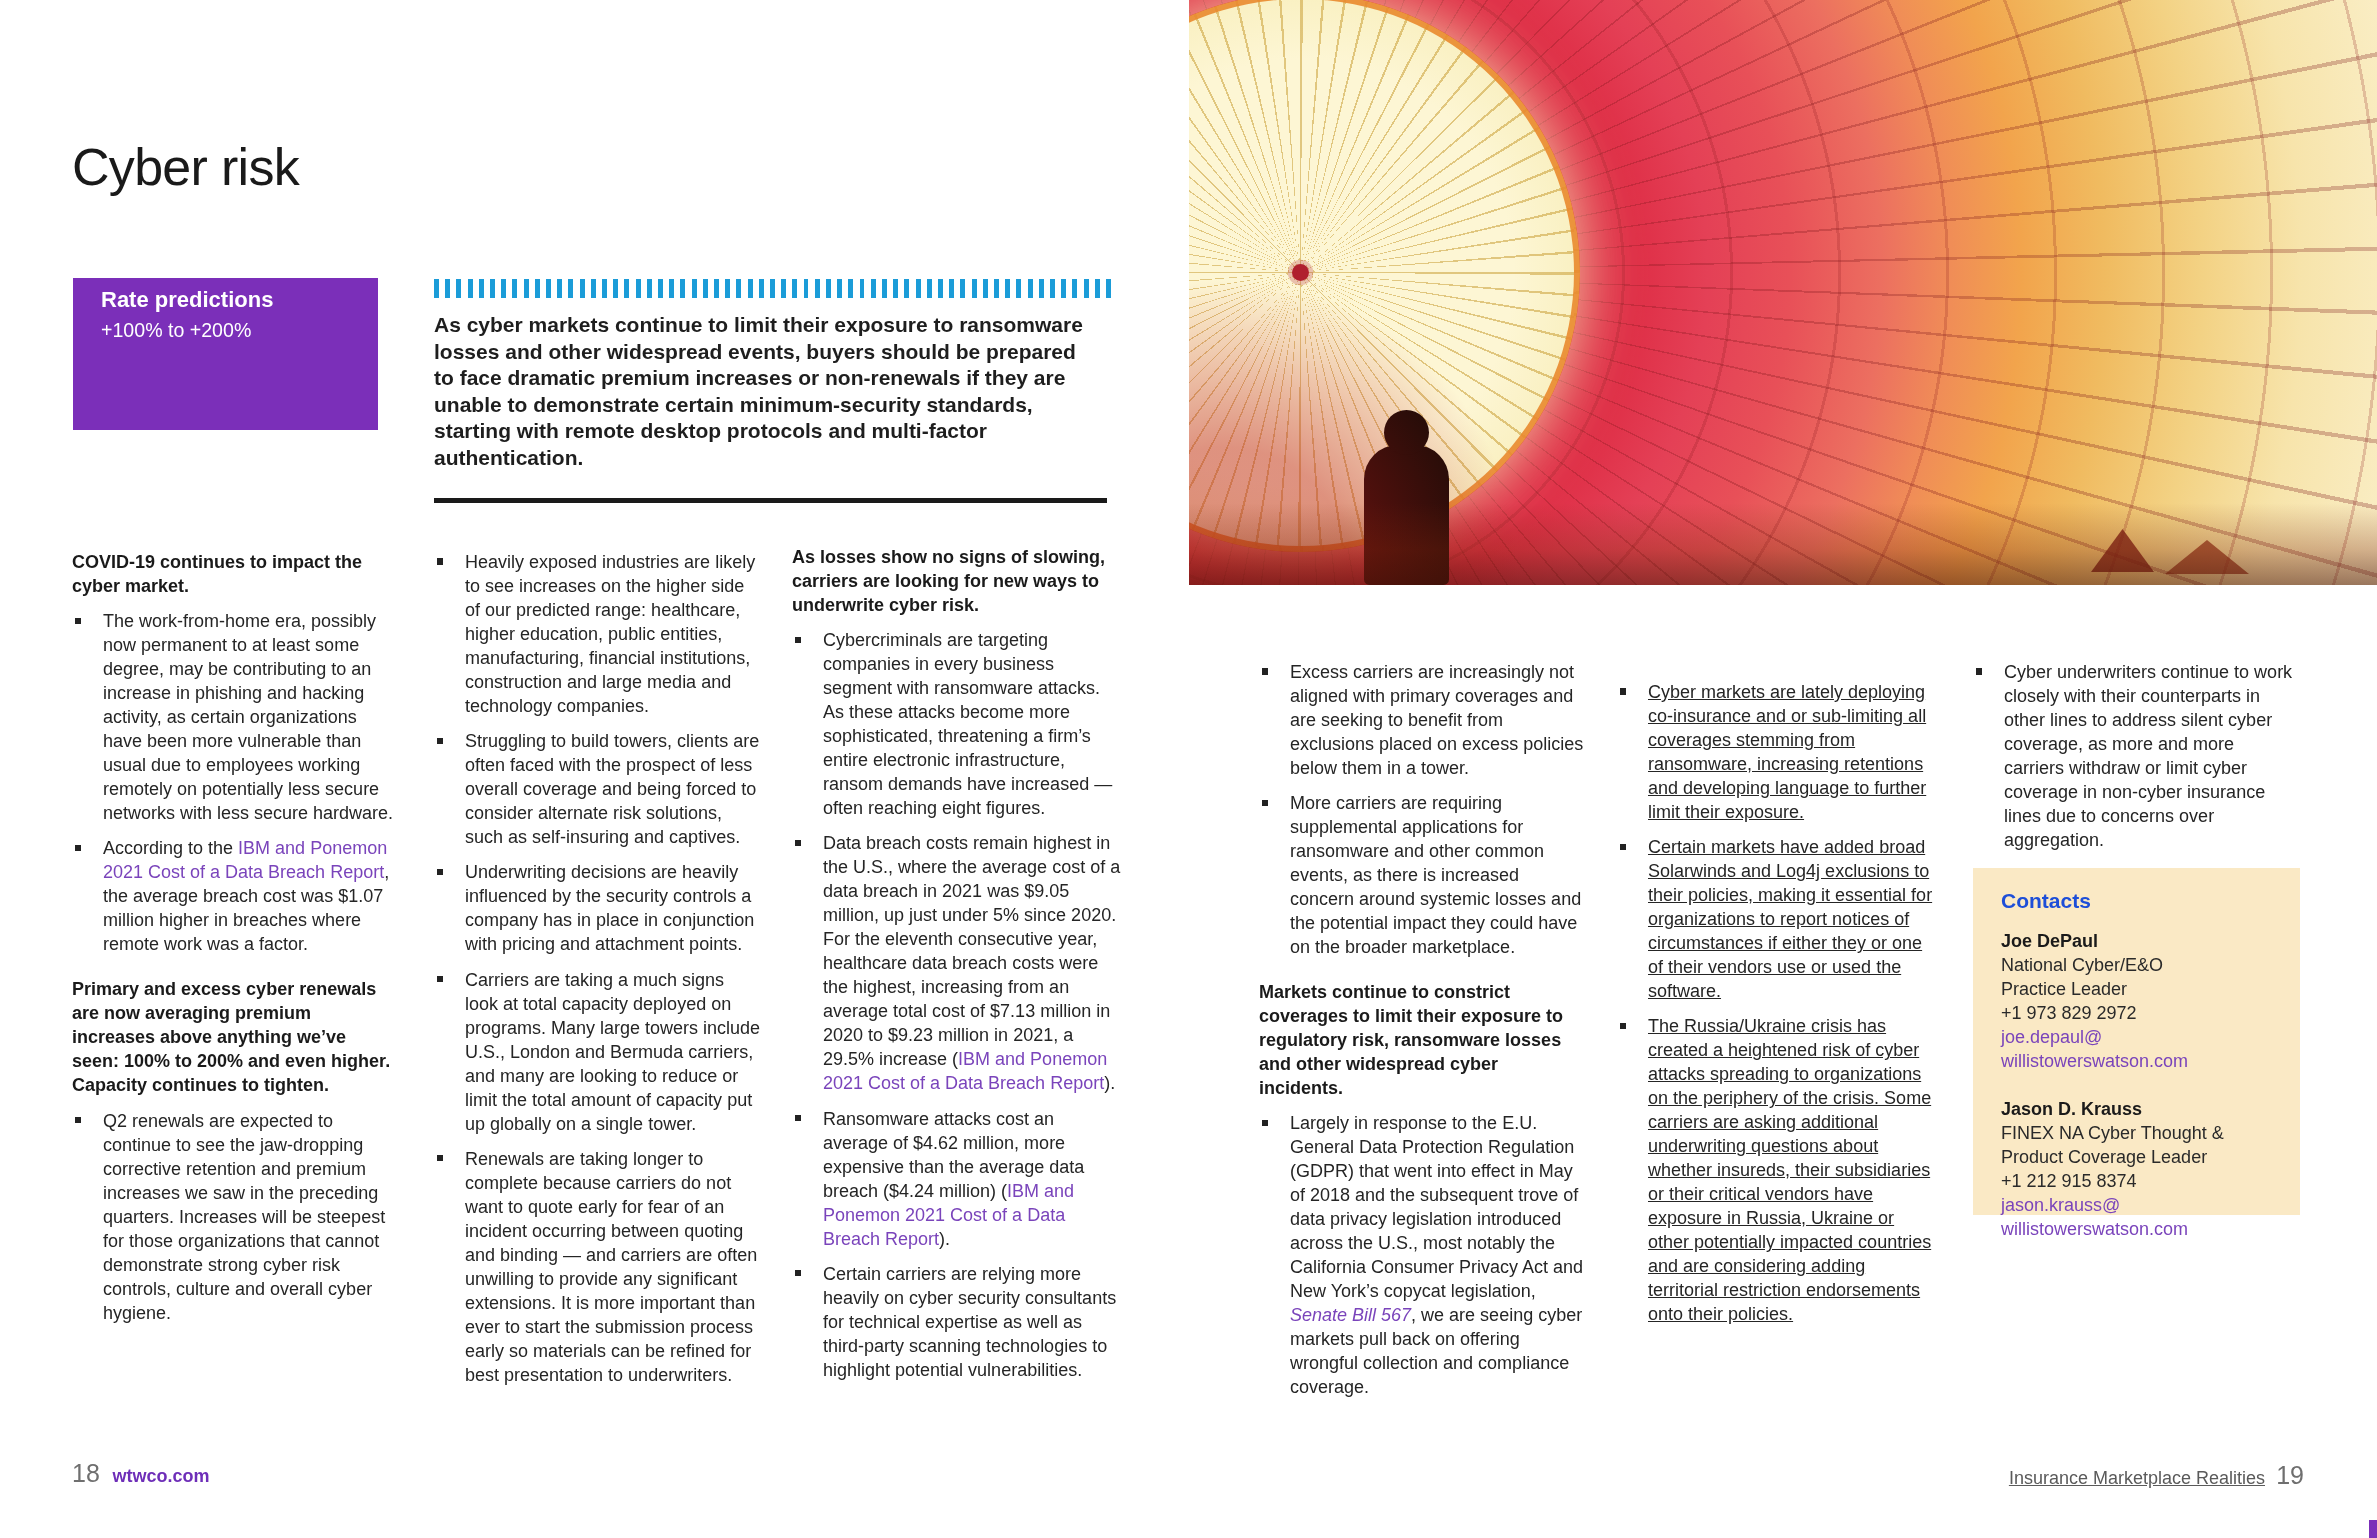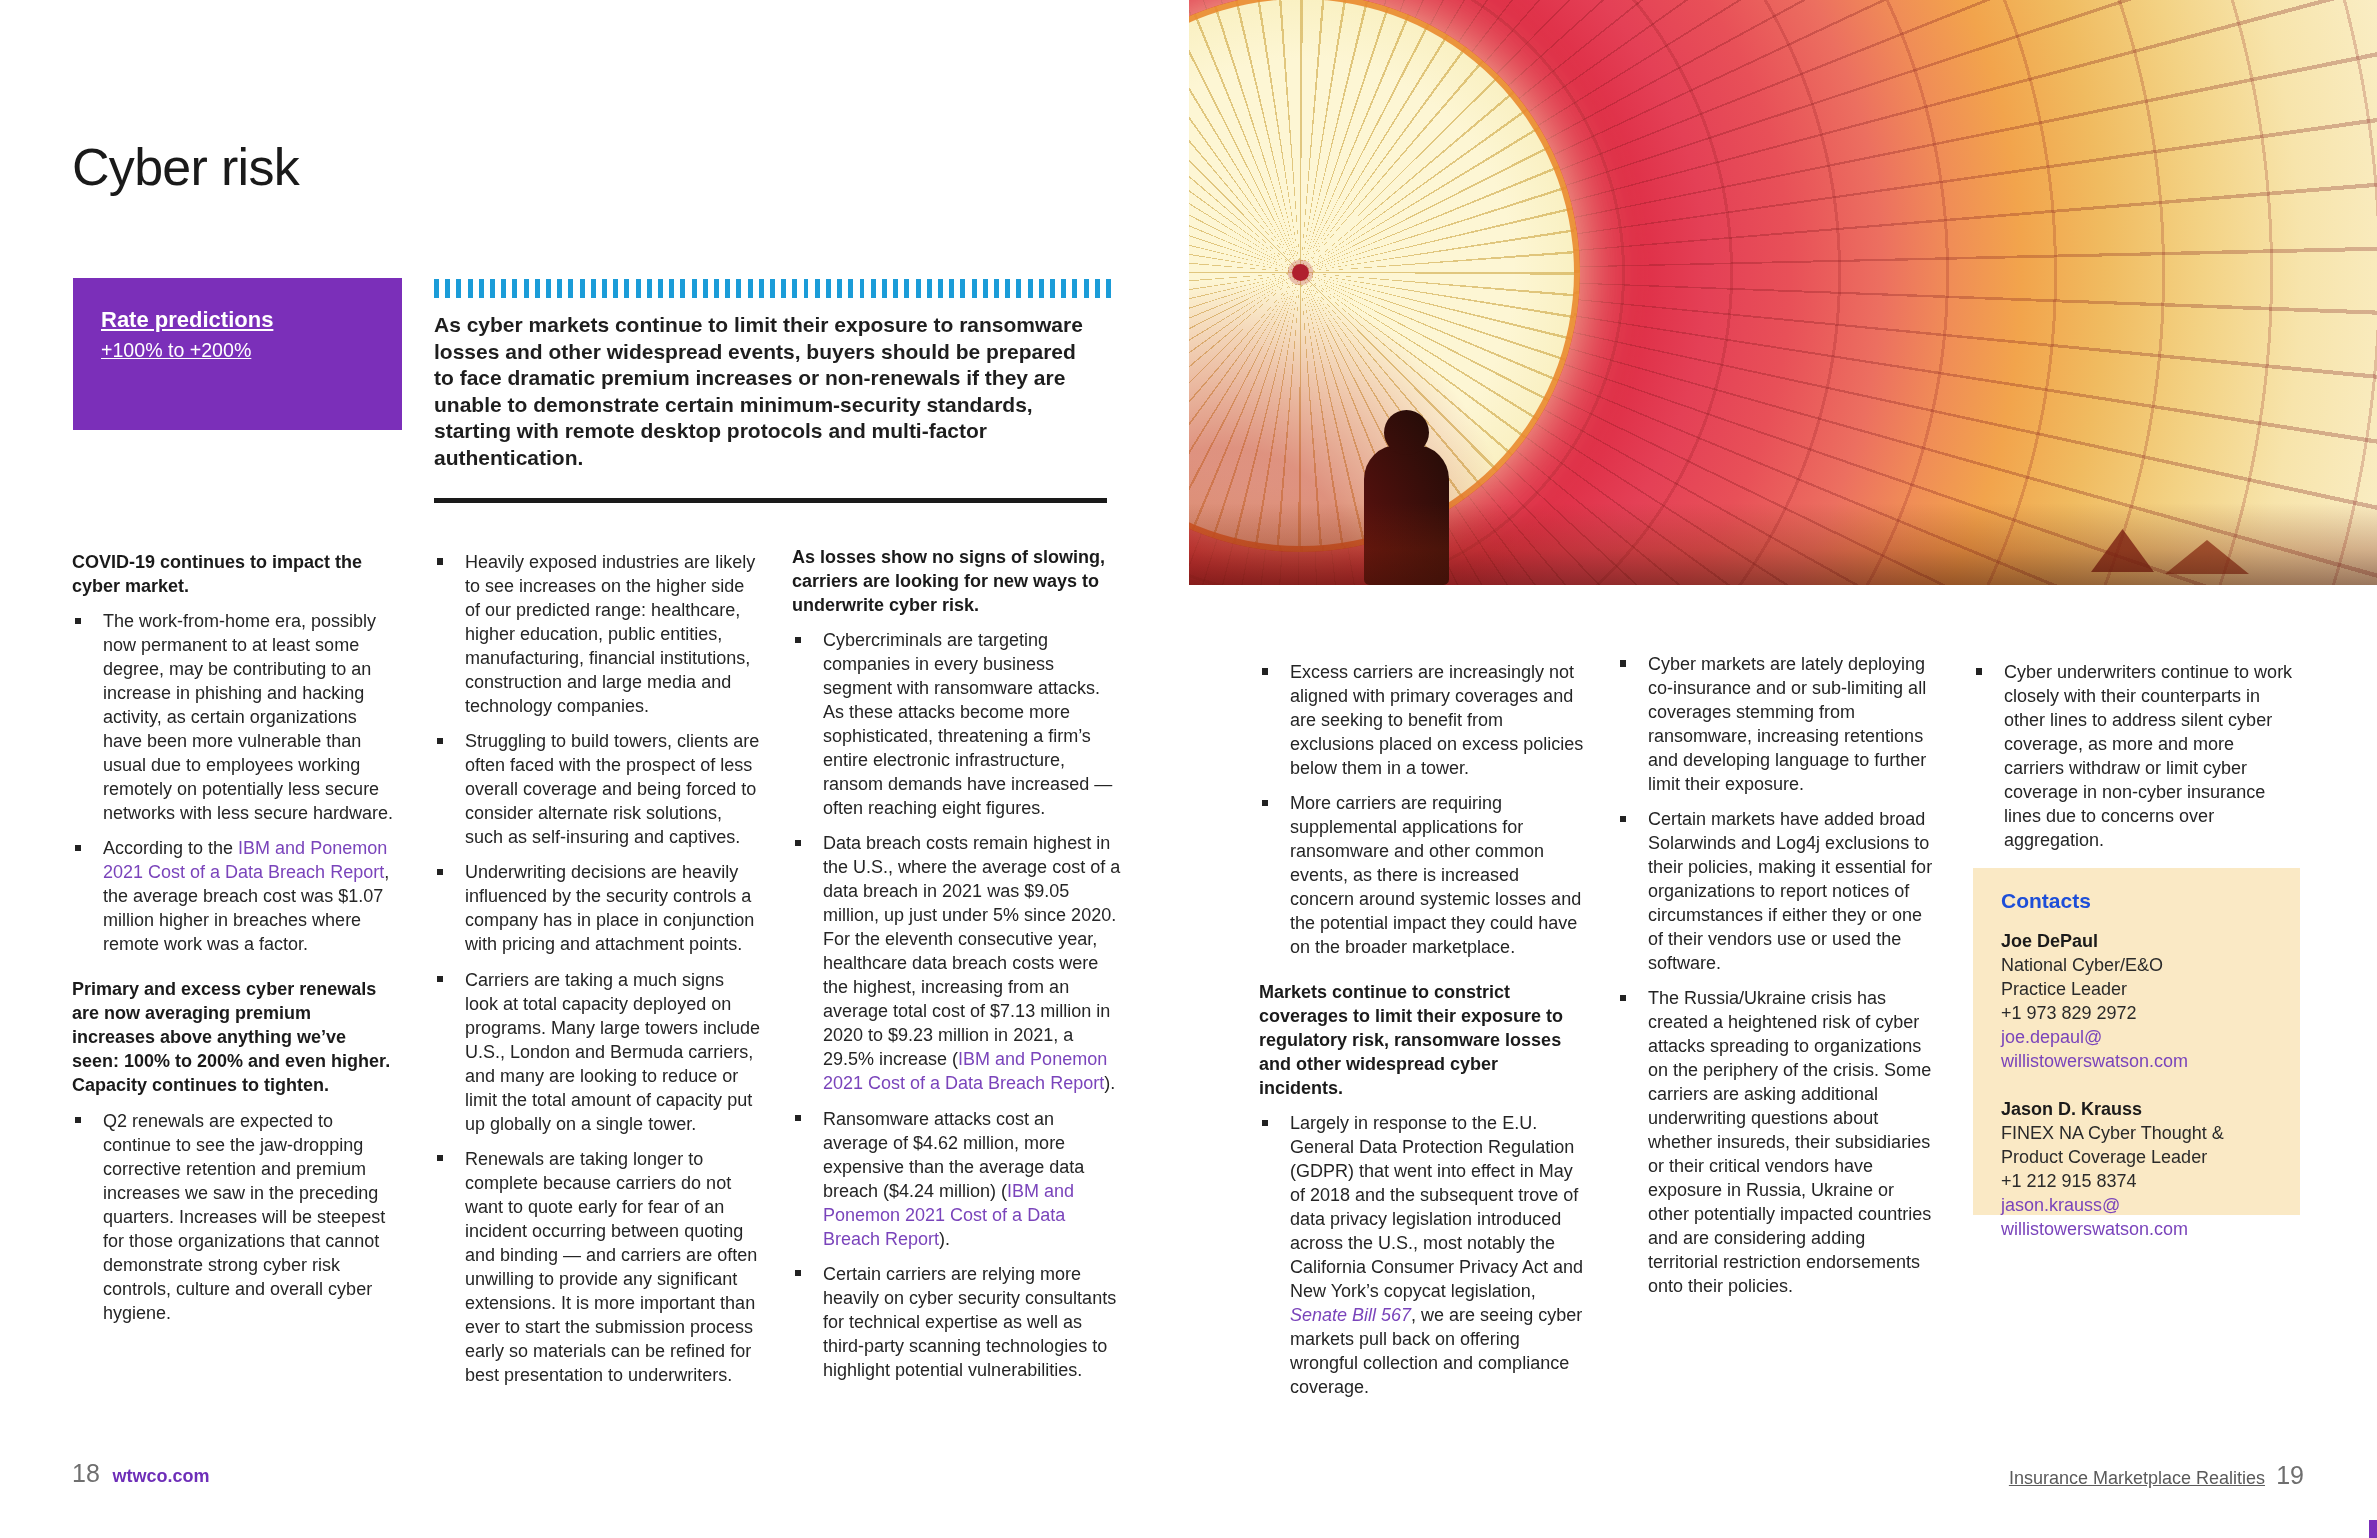--- a/index.html
+++ b/index.html
@@ -23,23 +23,23 @@
     color:var(--body-text);
   }
   .stage{position:absolute;inset:0;}
 
   .title{
     position:absolute;left:72px;top:137px;margin:0;
     font-size:52px;font-weight:normal;letter-spacing:-0.7px;color:var(--title-text);
   }
 
   .rate-box{
-    position:absolute;left:73px;top:278px;width:329px;height:152px;
+    position:absolute;left:73px;top:278px;width:305px;height:152px;
     background:var(--rate-box-bg);color:var(--rate-box-text);
-    box-sizing:border-box;padding:29px 28px;text-decoration:underline;
+    box-sizing:border-box;padding:9px 28px;
   }
   .rate-title{font-size:22px;font-weight:bold;}
   .rate-range{font-size:19.6px;margin-top:5.6px;}
 
   .dashes{
     position:absolute;left:434px;top:279px;width:680px;height:19px;
     background:repeating-linear-gradient(90deg, var(--dash-blue) 0 4.9px, rgba(0,0,0,0) 4.9px 11.2px);
   }
 
   .intro{
@@ -50,21 +50,21 @@
   .rule{
     position:absolute;left:434px;top:498px;width:673px;height:4.9px;
     background:var(--rule-black);
   }
 
   .col{position:absolute;font-size:18px;line-height:24px;color:var(--body-text);}
   .col-1{left:72px;top:550px;width:325px;}
   .col-2{left:434px;top:550px;width:327px;}
   .col-3{left:792px;top:545px;width:330px;}
   .col-4{left:1259px;top:660px;width:326px;}
-  .col-5{left:1617px;top:652px;width:323px;}
+  .col-5{left:1617px;top:680px;width:323px;text-decoration:underline;}
   .col-6{left:1973px;top:660px;width:325px;}
 
   .col-heading{font-weight:bold;color:#1a1a1a;margin:21px 0 5.6px 0;}
   .bullet{position:relative;padding-left:31px;margin-top:11.2px;}
   .bullet::before{
     content:"";position:absolute;left:2.8px;top:8.4px;width:6.3px;height:6.3px;background:#222;
   }
   .col [data-list] > :first-child{margin-top:0;}
 
   .link{color:var(--link-purple);}

